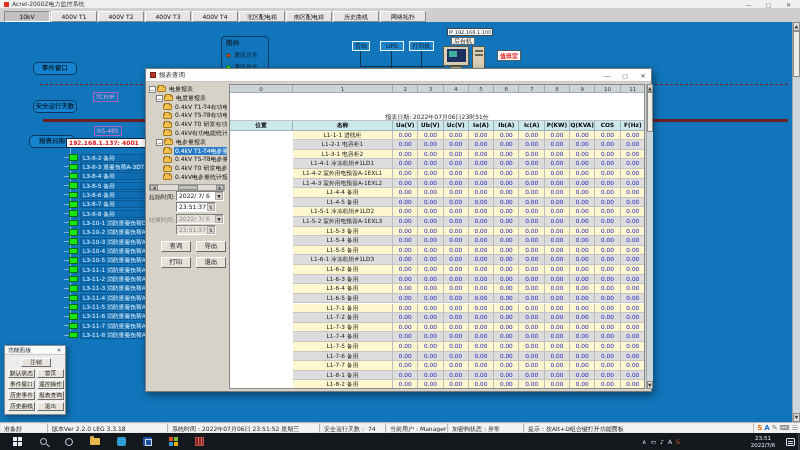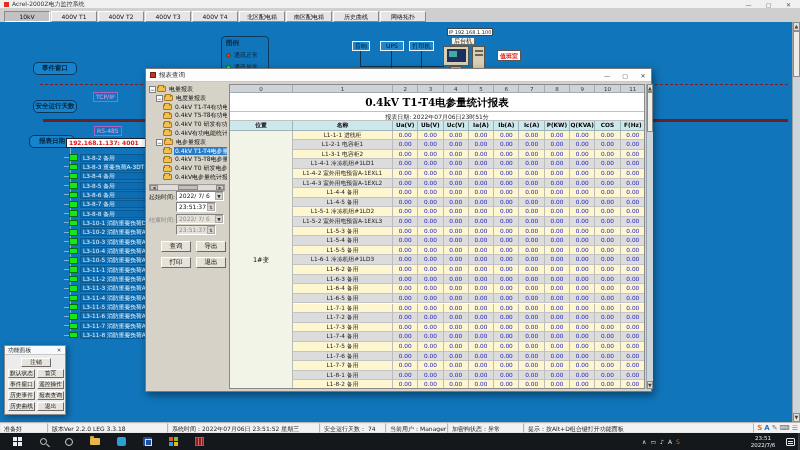--- a/index.html
+++ b/index.html
@@ -425,39 +425,35 @@
           <div class="idx-cell" style="width: 25.3px;">3</div>
           <div class="idx-cell" style="width: 25.3px;">4</div>
           <div class="idx-cell" style="width: 25.3px;">5</div>
           <div class="idx-cell" style="width: 25.3px;">6</div>
           <div class="idx-cell" style="width: 25.3px;">7</div>
           <div class="idx-cell" style="width: 25.3px;">8</div>
           <div class="idx-cell" style="width: 25.3px;">9</div>
           <div class="idx-cell" style="width: 25.3px;">10</div>
           <div class="idx-cell" style="width: 25.3px;">11</div>
         </div>
-      <div class="rt-title">0.4kV T1-T4电参量统计报表</div>
       <div class="rt-date">报表日期: 2022年07月06日23时51分</div>
       <div class="hdr-row" id="hdr-row">
           <div class="hdr-cell" style="width: 63px;">位置</div>
           <div class="hdr-cell" style="width: 100px;">名称</div>
           <div class="hdr-cell" style="width: 25.3px;">Ua(V)</div>
           <div class="hdr-cell" style="width: 25.3px;">Ub(V)</div>
           <div class="hdr-cell" style="width: 25.3px;">Uc(V)</div>
           <div class="hdr-cell" style="width: 25.3px;">Ia(A)</div>
           <div class="hdr-cell" style="width: 25.3px;">Ib(A)</div>
           <div class="hdr-cell" style="width: 25.3px;">Ic(A)</div>
           <div class="hdr-cell" style="width: 25.3px;">P(KW)</div>
           <div class="hdr-cell" style="width: 25.3px;">Q(KVA)</div>
           <div class="hdr-cell" style="width: 25.3px;">COS</div>
           <div class="hdr-cell" style="width: 25.3px;">F(Hz)</div>
         </div>
-      <div class="loc-cell">
-        <span>1#变</span>
-      </div>
       <div class="rows-wrap" id="rows-wrap">
           <div class="trow odd" style="top: 0px; height: 9.61111px;">
             <div class="tcell name" style="width: 100px; line-height: 9.61111px;">L1-1-1 进线柜</div>
             <div class="tcell val" style="width: 25.3px; line-height: 9.61111px;">0.00</div>
             <div class="tcell val" style="width: 25.3px; line-height: 9.61111px;">0.00</div>
             <div class="tcell val" style="width: 25.3px; line-height: 9.61111px;">0.00</div>
             <div class="tcell val" style="width: 25.3px; line-height: 9.61111px;">0.00</div>
             <div class="tcell val" style="width: 25.3px; line-height: 9.61111px;">0.00</div>
             <div class="tcell val" style="width: 25.3px; line-height: 9.61111px;">0.00</div>
             <div class="tcell val" style="width: 25.3px; line-height: 9.61111px;">0.00</div>

